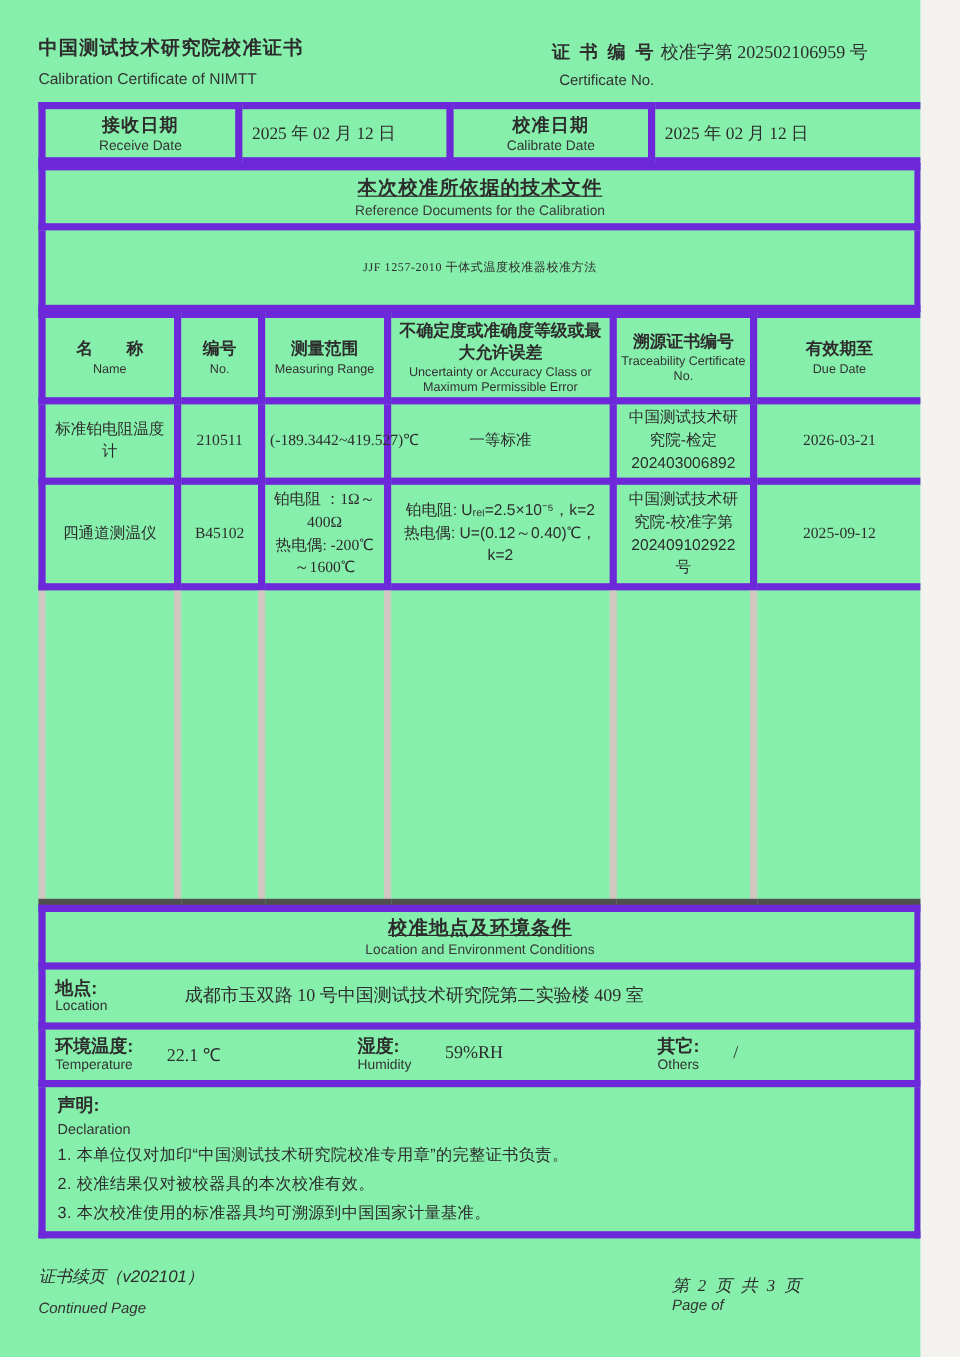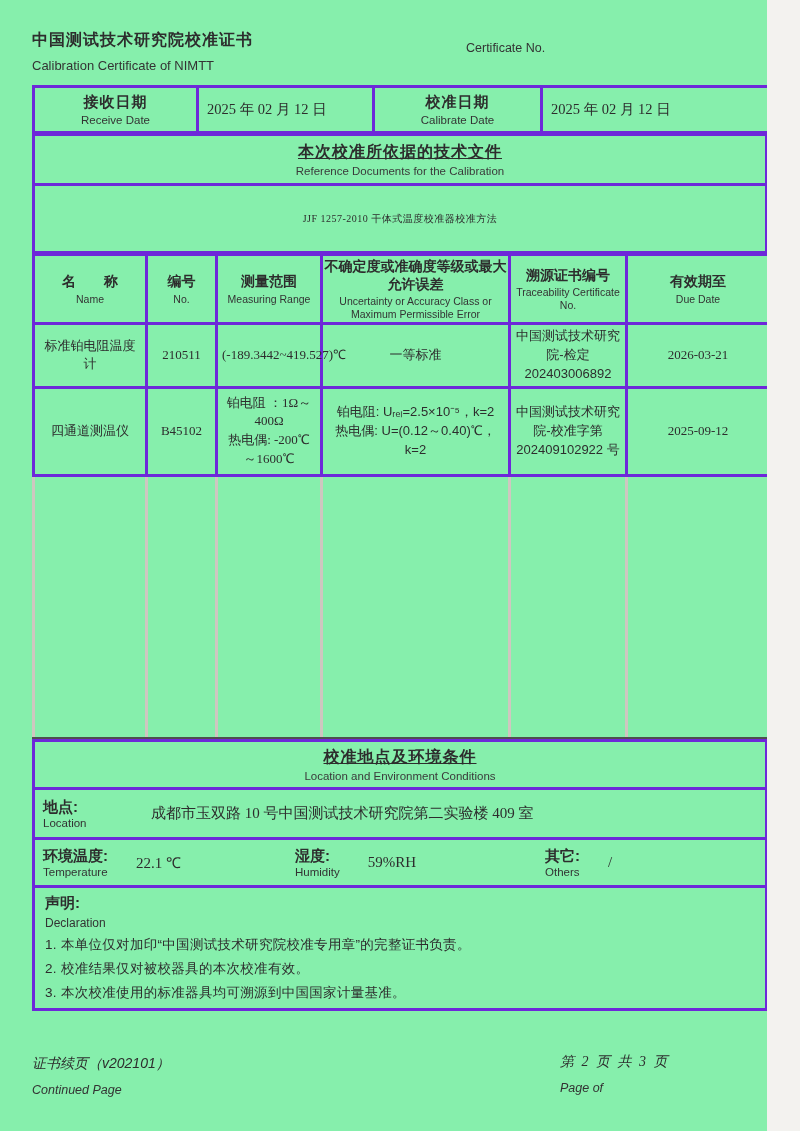--- a/index.html
+++ b/index.html
@@ -23,21 +23,21 @@
   .doc-title-cn { position: absolute; left: 0; top: 30px; font-size: 16px; font-weight: 600; letter-spacing: 1px; }
   .doc-title-en { position: absolute; left: 0; top: 58px; font-size: 13px; color: #333; }
   .cert-no-block { position: absolute; left: 428px; top: 34px; width: 308px; }
   .cert-no-line { font-size: 15px; white-space: nowrap; }
   .cert-no-line .cn-label { font-weight: 600; letter-spacing: 2px; }
   .cert-no-en { font-size: 12.5px; margin-top: 7px; margin-left: 6px; color: #333; }
 
   
   table { width: 736px; border-collapse: collapse; table-layout: fixed; }
   table + table { margin-top: -1px; }
-  td { border: 3px solid #6d28d9; padding: 2px 4px; vertical-align: middle; }
+  td { border: 6px solid #6d28d9; padding: 2px 4px; vertical-align: middle; }
 
   .serif { font-family: "Liberation Serif", serif; }
 
   .sec-cn { font-size: 16px; font-weight: 600; letter-spacing: 1px; text-align: center; text-decoration: underline; }
   .sec-en { font-size: 11.5px; color: #3a3a3a; text-align: center; margin-top: 2px; }
 
   .lab-cn { font-size: 15px; font-weight: 600; letter-spacing: 1px; text-align: center; display: block; }
   .lab-en { font-size: 11.5px; color: #333; text-align: center; display: block; margin-top: 2px; }
 
   .dates-tbl td { height: 46px; }
@@ -74,33 +74,37 @@
 
   .decl-cell { height: 108px; padding: 6px 10px; vertical-align: top; }
   .decl-cn { font-size: 15px; font-weight: 600; }
   .decl-en { font-size: 12px; color: #333; margin-top: 3px; }
   .decl-item { font-size: 13.5px; margin-top: 6px; letter-spacing: 0.3px; }
 
   
   .doc-footer { position: absolute; left: 32px; top: 1053px; width: 736px; height: 60px; font-style: italic; }
   .footer-left-cn { position: absolute; left: 0; top: 2px; font-size: 14px; }
   .footer-left-en { position: absolute; left: 0; top: 30px; font-size: 12.5px; color: #333; }
-  .footer-right-cn { position: absolute; left: 528px; top: 0; font-size: 14px; letter-spacing: 2px; }
+  .footer-right-cn { position: absolute; left: 528px; top: 10px; font-size: 14px; letter-spacing: 2px; }
   .footer-right-en { position: absolute; left: 528px; top: 28px; font-size: 12.5px; color: #333; }
 </style>
 </head>
 <body>
 
 <div class="page">
   <div class="content">
 
     <div class="doc-header">
       <div class="doc-title-cn">中国测试技术研究院校准证书</div>
       <div class="doc-title-en">Calibration Certificate of NIMTT</div>
       <div class="cert-no-block">
+        <div class="cert-no-line">
+          <span class="cn-label">证 书 编 号</span>
+          <span class="serif">校准字第 202502106959 号</span>
+        </div>
         <div class="cert-no-en">Certificate No.</div>
       </div>
     </div>
 
     <table class="dates-tbl">
       <colgroup>
           <col style="width:164px">
           <col style="width:176px">
           <col style="width:168px">
           <col style="width:228px">

